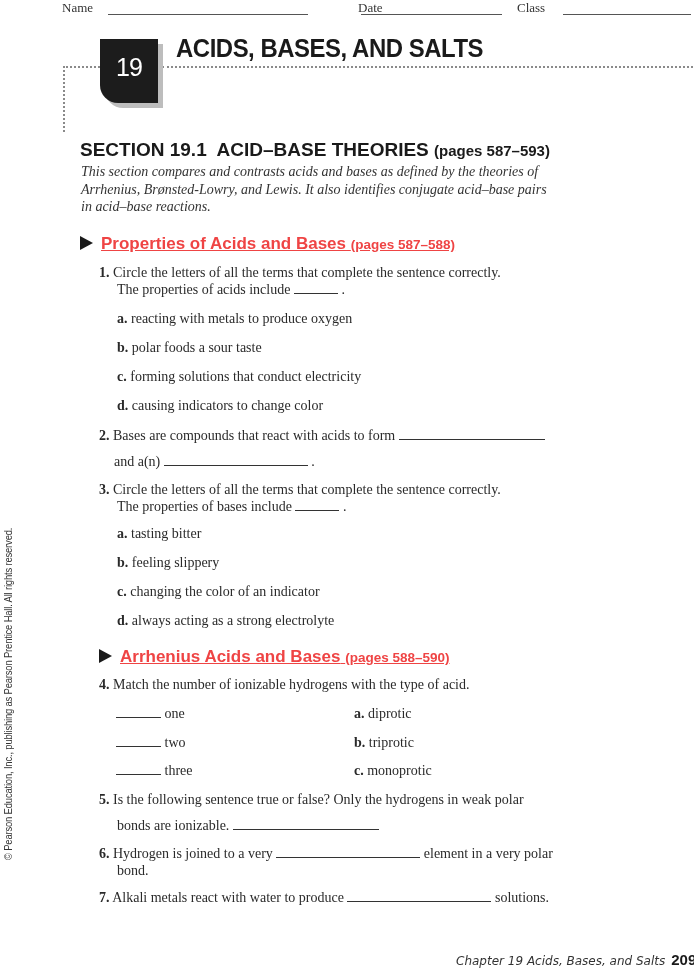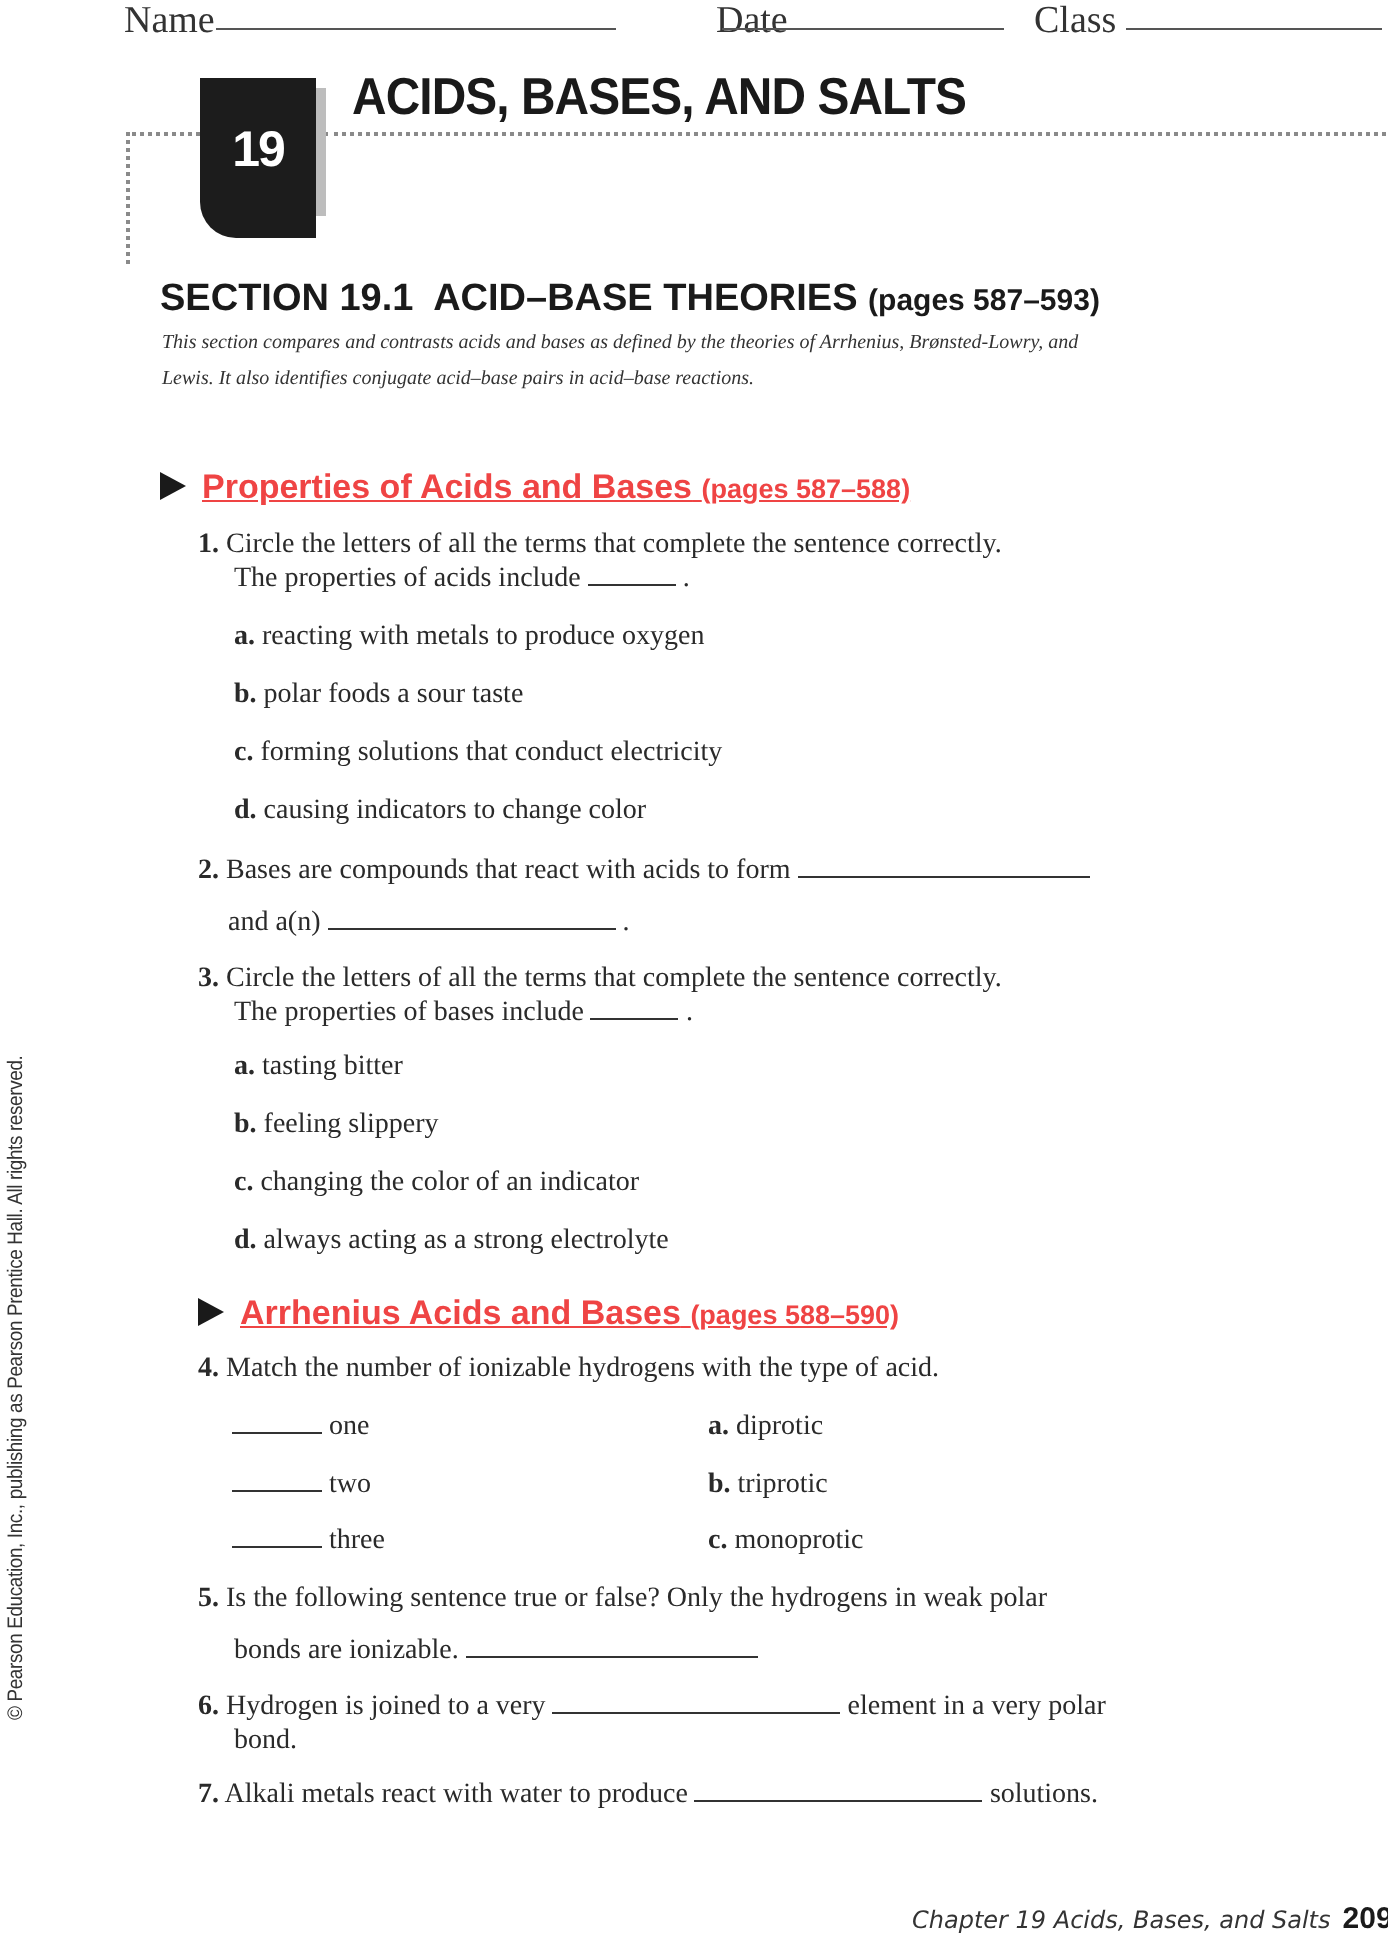--- a/index.html
+++ b/index.html
@@ -2,37 +2,37 @@
 <html><head>
 <meta charset="utf-8">
 <style>
   * { box-sizing: border-box; margin: 0; padding: 0; }
   html, body { width: 694px; height: 970px; background: #ffffff; overflow: hidden; }
   body { position: relative; color: #1e1e1e; font-family: "Liberation Serif", serif; }
 
   .abs { position: absolute; }
 
   
-  .hdr-label { font-size: 19px; color: #333; top: 0; text-align: center; }
+  .hdr-label { font-size: 13px; color: #333; top: 0; text-align: center; }
   .hdr-line { height: 1px; background: #555; top: 14px; }
 
   
   .badge-shadow { left: 105px; top: 44px; width: 58px; height: 64px; background: #bdbdbd; border-bottom-left-radius: 18px; }
-  .badge { left: 100px; top: 39px; width: 58px; height: 80px; background: #1c1c1c; border-bottom-left-radius: 18px;
-           color: #fff; font-family: "Liberation Sans", sans-serif; font-weight: bold; font-size: 25px;
+  .badge { left: 100px; top: 39px; width: 58px; height: 64px; background: #1c1c1c; border-bottom-left-radius: 18px;
+           color: #fff; font-family: "Liberation Sans", sans-serif; font-weight: normal; font-size: 25px;
            display: flex; align-items: center; justify-content: center; padding-bottom: 8px; letter-spacing: -1px; }
   .chapter-title { left: 176px; top: 33px; font-family: "Liberation Sans", sans-serif; font-weight: bold; font-size: 26px;
                    color: #1a1a1a; letter-spacing: -0.5px; transform: scaleX(0.92); transform-origin: left; }
   .dot-h { top: 66px; height: 0; border-top: 2px dotted #8a8a8a; }
   .dot-v { left: 63px; top: 66px; width: 0; height: 66px; border-left: 2px dotted #8a8a8a; }
 
   
   .section-title { left: 80px; top: 139px; font-family: "Liberation Sans", sans-serif; font-weight: bold; font-size: 19px; color: #1a1a1a; white-space: nowrap; }
   .section-title .pages { font-size: 15px; }
-  .intro { left: 81px; top: 163px; width: 470px; font-style: italic; font-size: 10px; line-height: 17.5px; color: #333; }
+  .intro { left: 81px; top: 163px; width: 470px; font-style: italic; font-size: 14px; line-height: 17.5px; color: #333; }
 
   .sub-head { left: 80px; font-family: "Liberation Sans", sans-serif; font-weight: bold; font-size: 17px; color: #ef4444; white-space: nowrap; text-decoration: underline; }
   .sub-head .tri { display: inline-block; width: 0; height: 0; border-top: 7px solid transparent; border-bottom: 7px solid transparent; border-left: 13px solid #1a1a1a; margin-right: 8px; vertical-align: -1px; }
   .sub-head .pages { font-size: 13.5px; }
 
   .q { font-size: 14px; color: #2a2a2a; line-height: 17px; white-space: nowrap; }
   .q b { font-weight: bold; }
   .blank { display: inline-block; border-bottom: 1px solid #333; height: 1px; vertical-align: baseline; }
 
   .footer { top: 951px; left: 456px; font-family: "DejaVu Sans", sans-serif; font-style: italic; font-size: 12px; color: #333; white-space: nowrap; }

